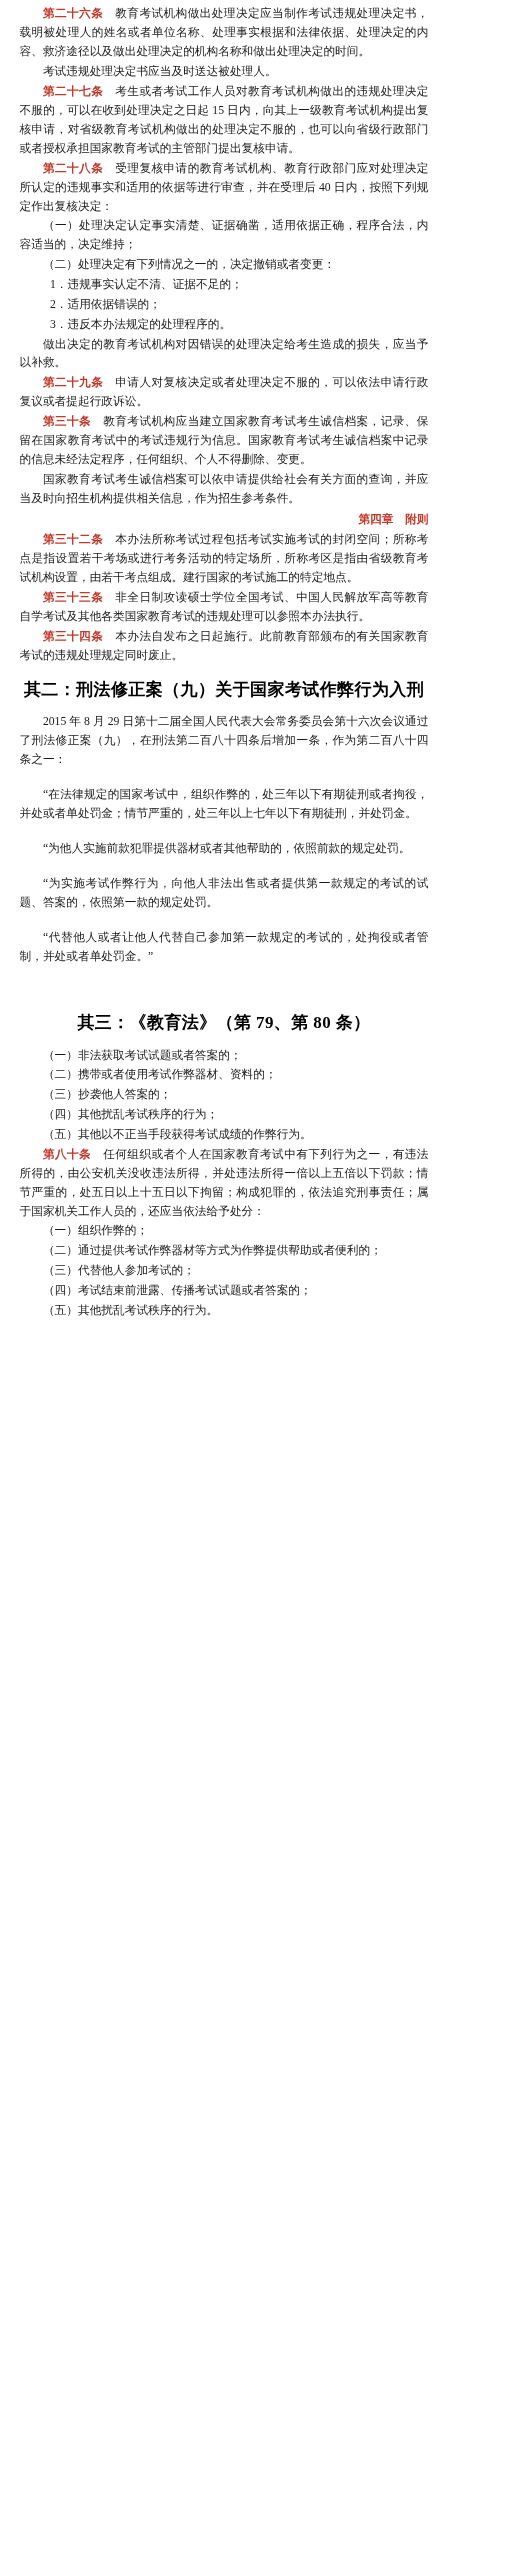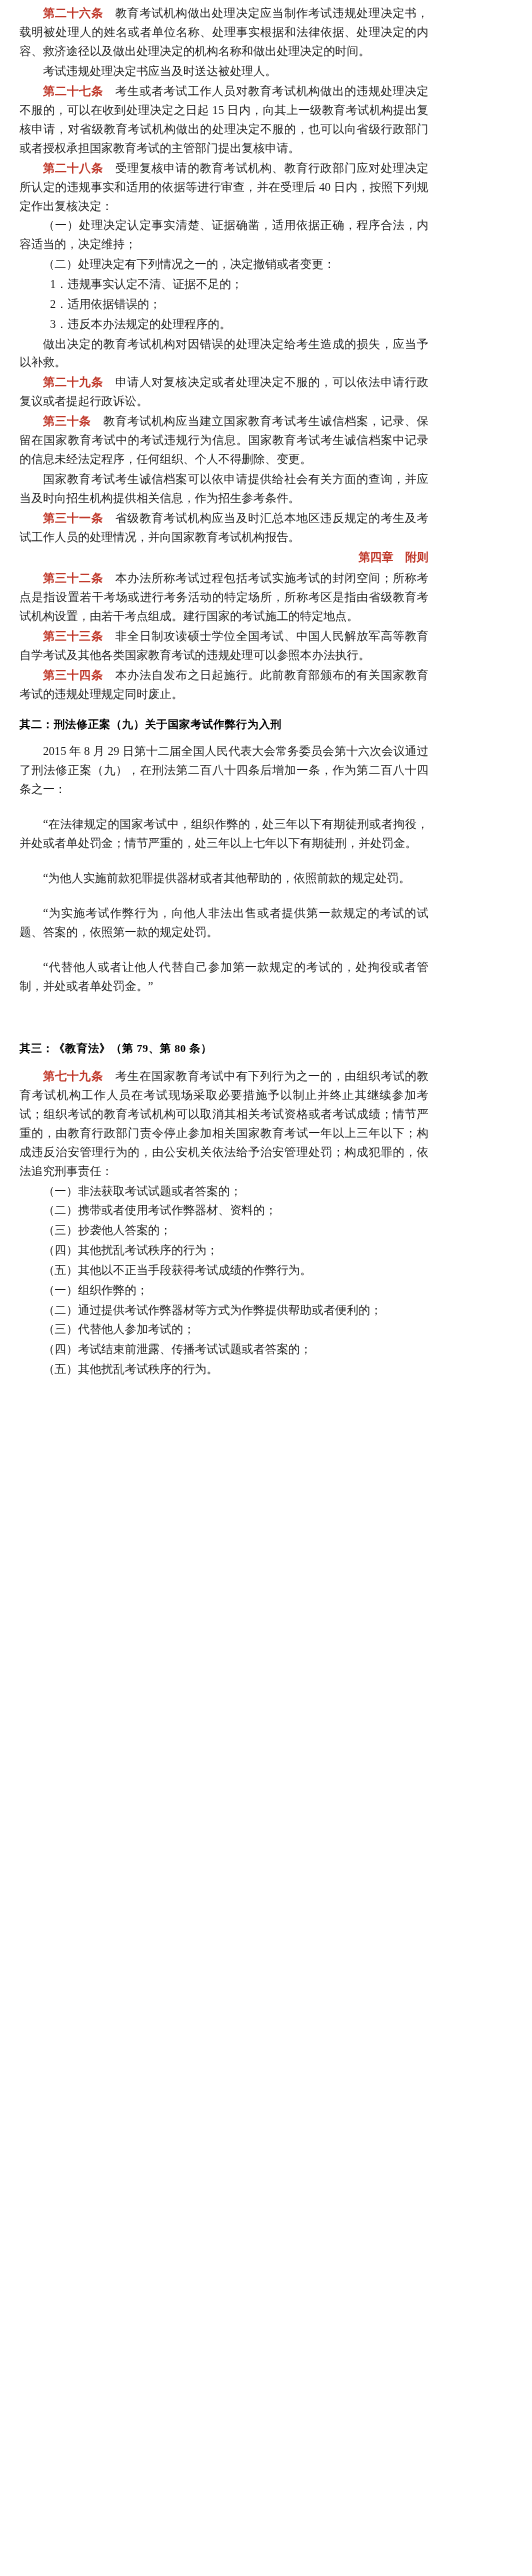--- a/index.html
+++ b/index.html
@@ -32,21 +32,22 @@
     font-weight: bold;
   }
   .chapter-head {
     text-align: right;
     text-indent: 0;
     font-weight: bold;
     color: #c0392b;
     margin: 1.8px 0 1.8px 0;
   }
   h2.section-title {
-    font-size: 11px;
+    text-align: center;
+    font-size: 17px;
     font-weight: bold;
     color: #000;
     margin: 12.4px 0 10.6px 0;
     line-height: 1.45;
     letter-spacing: 0.4px;
   }
   h2.section-title .small {
     display: block;
   }
   .quote {
@@ -88,21 +89,20 @@
     <p class="num-list"><span>3．违反本办法规定的处理程序的。</span></p>
 
     <p class="indent2"><span>做出决定的教育考试机构对因错误的处理决定给考生造成的损失，应当予以补救。</span></p>
 
     <p class="indent2"><span class="art-label">第二十九条</span><span>　申请人对复核决定或者处理决定不服的，可以依法申请行政复议或者提起行政诉讼。</span></p>
 
     <p class="indent2"><span class="art-label">第三十条</span><span>　教育考试机构应当建立国家教育考试考生诚信档案，记录、保留在国家教育考试中的考试违规行为信息。国家教育考试考生诚信档案中记录的信息未经法定程序，任何组织、个人不得删除、变更。</span></p>
 
     <p class="indent2"><span>国家教育考试考生诚信档案可以依申请提供给社会有关方面的查询，并应当及时向招生机构提供相关信息，作为招生参考条件。</span></p>
 
-    <p class="indent2"><span class="art-label">第三十一条</span><span>　省级教育考试机构应当及时汇总本地区违反规定的考生及考试工作人员的处理情况，并向国家教育考试机构报告。</span></p>
 
     <p class="chapter-head">第四章　附则</p>
 
     <p class="indent2"><span class="art-label">第三十二条</span><span>　本办法所称考试过程包括考试实施考试的封闭空间；所称考点是指设置若干考场或进行考务活动的特定场所，所称考区是指由省级教育考试机构设置，由若干考点组成。建行国家的考试施工的特定地点。</span></p>
 
     <p class="indent2"><span class="art-label">第三十三条</span><span>　非全日制攻读硕士学位全国考试、中国人民解放军高等教育自学考试及其他各类国家教育考试的违规处理可以参照本办法执行。</span></p>
 
     <p class="indent2"><span class="art-label">第三十四条</span><span>　本办法自发布之日起施行。此前教育部颁布的有关国家教育考试的违规处理规定同时废止。</span></p>
   </div>
 
@@ -117,28 +117,28 @@
     <p class="quote">“为他人实施前款犯罪提供器材或者其他帮助的，依照前款的规定处罚。</p>
     <p class="quote">“为实施考试作弊行为，向他人非法出售或者提供第一款规定的考试的试题、答案的，依照第一款的规定处罚。</p>
     <p class="quote">“代替他人或者让他人代替自己参加第一款规定的考试的，处拘役或者管制，并处或者单处罚金。”</p>
   </div>
 
   <div class="spacer-lg"></div>
 
   <div>
     <h2 class="section-title">其三：《教育法》（第 79、第 80 条）</h2>
 
-    <p class="indent2"><span class="art-label">第七十九条</span><span>　考生在国家教育考试中有下列行为之一的，由组织考试的教育考试机构工作人员在考试现场采取必要措施予以制止并终止其继续参加考试；组织考试的教育考试机构可以取消其相关考试资格或者考试成绩；情节严重的，由教育行政部门责令停止参加相关国家教育考试一年以上三年以下；构成违反治安管理行为的，由公安机关依法给予治安管理处罚；构成犯罪的，依法追究刑事责任：</span></p>
 
     <p class="sub-list"><span>（一）非法获取考试试题或者答案的；</span></p>
     <p class="sub-list"><span>（二）携带或者使用考试作弊器材、资料的；</span></p>
     <p class="sub-list"><span>（三）抄袭他人答案的；</span></p>
     <p class="sub-list"><span>（四）其他扰乱考试秩序的行为；</span></p>
     <p class="sub-list"><span>（五）其他以不正当手段获得考试成绩的作弊行为。</span></p>
 
+    <p class="indent2"><span class="art-label">第八十条</span><span>　任何组织或者个人在国家教育考试中有下列行为之一，有违法所得的，由公安机关没收违法所得，并处违法所得一倍以上五倍以下罚款；情节严重的，处五日以上十五日以下拘留；构成犯罪的，依法追究刑事责任；属于国家机关工作人员的，还应当依法给予处分：</span></p>
 
     <p class="sub-list"><span>（一）组织作弊的；</span></p>
     <p class="sub-list"><span>（二）通过提供考试作弊器材等方式为作弊提供帮助或者便利的；</span></p>
     <p class="sub-list"><span>（三）代替他人参加考试的；</span></p>
     <p class="sub-list"><span>（四）考试结束前泄露、传播考试试题或者答案的；</span></p>
     <p class="sub-list"><span>（五）其他扰乱考试秩序的行为。</span></p>
   </div>
 
 </div>
 

